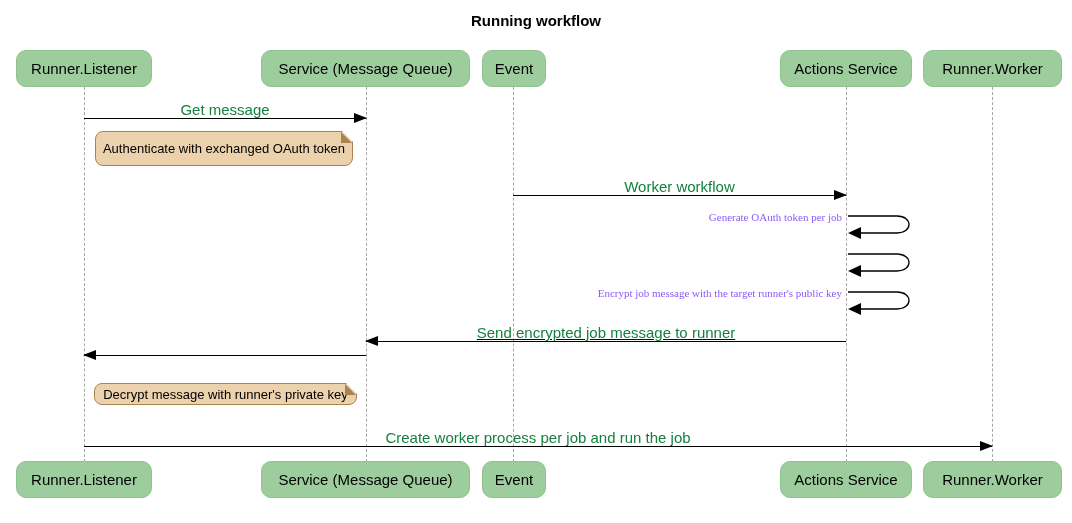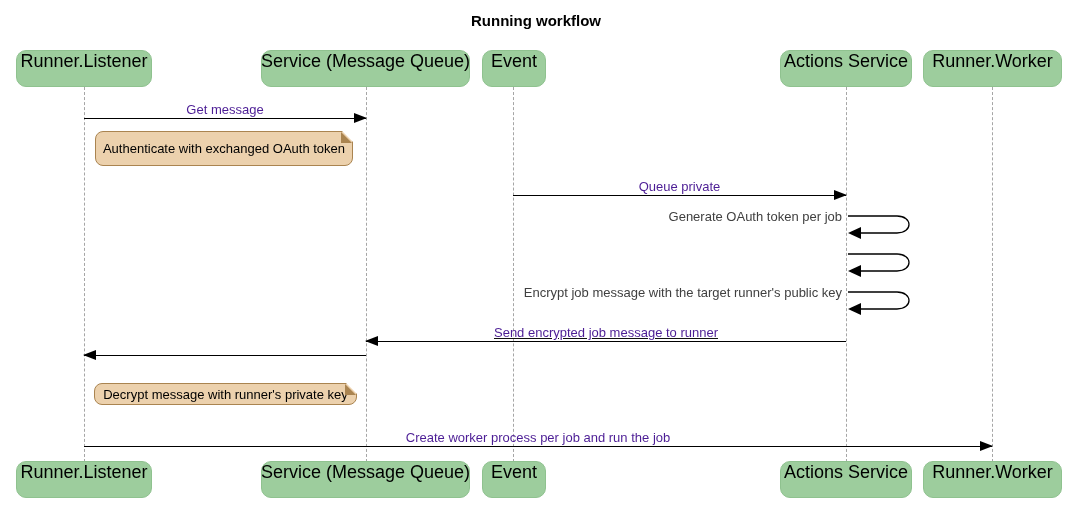--- a/index.html
+++ b/index.html
@@ -28,37 +28,37 @@
   .lifeline{
     position:absolute;width:0;top:87px;height:375px;
     border-left:1px dashed var(--lifeline);
   }
   .pbox{
     position:absolute;height:37px;
     background:var(--participant-fill);
     border:1px solid var(--participant-border);
     border-radius:10px;
     box-sizing:border-box;
-    display:flex;justify-content:center;
-    font-size:18px;color:#000;white-space:nowrap;
+    display:flex;align-items:center;justify-content:center;
+    font-size:15px;color:#000;white-space:nowrap;
   }
   .msg{position:absolute;}
   .msg .label{
-    display:block;font-size:13px;line-height:14px;height:14px;
-    text-align:center;white-space:nowrap;margin-bottom:1px;color:#4c1d95;
+    display:block;font-size:15px;line-height:14px;height:14px;
+    text-align:center;white-space:nowrap;margin-bottom:1px;color:#15803d;
   }
   .msg .line{
     position:relative;height:0;border-top:1px solid var(--arrow);
   }
   .ah{position:absolute;width:0;height:0;border-style:solid;}
   .ah-right{right:-1px;top:-6px;border-width:5.5px 0 5.5px 13px;border-color:transparent transparent transparent var(--arrow);}
   .ah-left{left:-1px;top:-6px;border-width:5.5px 13px 5.5px 0;border-color:transparent var(--arrow) transparent transparent;}
   .self-label{
-    position:absolute;font-size:13px;line-height:14px;height:14px;
-    text-align:right;white-space:nowrap;color:#404040;
+    position:absolute;font-size:11px;line-height:14px;height:14px;
+    text-align:right;white-space:nowrap;color:#8b5cf6;font-family:Liberation Serif, serif;
   }
   .loop-svg{position:absolute;}
   .note{
     position:absolute;
     background:var(--note-fill);
     border:1px solid var(--note-border);
     box-sizing:border-box;
     display:flex;align-items:center;justify-content:center;
     font-size:13px;white-space:nowrap;color:#000;
     border-radius:8px;
@@ -112,21 +112,21 @@
       </div>
   </div>
 
   <div class="note" style="left:95px;top:131px;width:258px;height:35px;">
     <span>Authenticate with exchanged OAuth token</span>
     <span class="fold-inner"></span>
     <span class="fold"></span>
   </div>
 
   <div class="msg" style="left:513px;top:180px;width:333px;">
-    <span class="label">Queue private</span>
+    <span class="label">Worker workflow</span>
     <div class="line">
         <span class="ah ah-right"></span>
       </div>
   </div>
 
   <div class="self-label" style="left:342px;top:210px;width:500px;">Generate OAuth token per job</div>
   <svg class="loop-svg" style="left:847px;top:212px;" width="72" height="30" viewBox="0 0 72 30">
     <path d="M1,4 H50 C66,4 66,21 50,21 H14" stroke="#000" fill="none" stroke-width="1.3"></path>
     <polygon points="1,21 14,15 14,27" fill="#000"></polygon>
   </svg>

